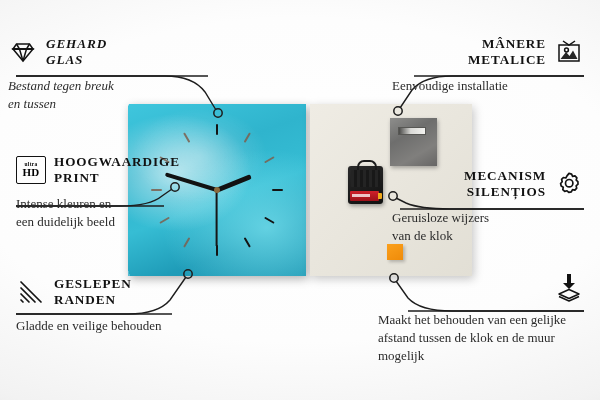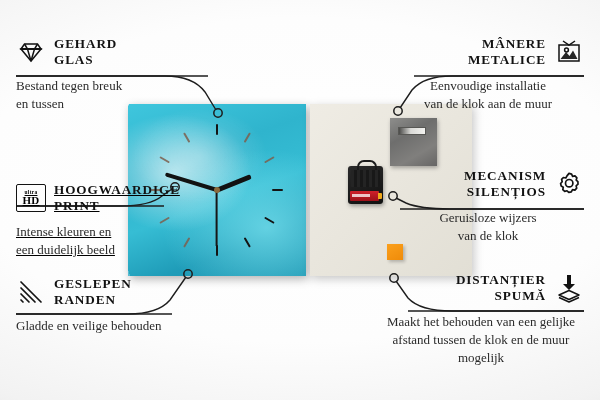--- a/index.html
+++ b/index.html
@@ -87,24 +87,24 @@
   
   .feat{position:absolute;width:192px;}
   .feat .head{display:flex;align-items:center;gap:8px;}
   .feat.right .head{flex-direction:row;justify-content:flex-end;}
   .ficon{width:30px;height:30px;flex:0 0 30px;display:flex;align-items:center;justify-content:center;}
   .ficon svg{display:block;}
   .ftitle{font-size:13.2px;letter-spacing:.9px;color:#121212;line-height:1.22;
           font-weight:700;text-transform:uppercase;}
   .feat.right .ftitle{text-align:right;}
   .fdesc{margin-top:9px;font-size:13px;color:#2b2b2b;line-height:1.38;}
-  .feat.right .fdesc{text-align:center;}
-
-  #f-glas{left:16px;top:36px;}
-  #f-print{left:16px;top:182px;text-decoration:underline;}
+  .feat.right .fdesc{text-align:left;}
+
+  #f-glas{left:8px;top:36px;font-style:italic;}
+  #f-print{left:16px;top:154px;}
   #f-randen{left:16px;top:276px;}
   #f-manere{left:392px;top:36px;}
   #f-mecanism{left:392px;top:168px;}
   #f-distantier{left:392px;top:272px;}
   #f-distantier .fdesc{width:206px;margin-left:-14px;}
 
   .hd-box{width:30px;height:26px;border:1.6px solid #121212;border-radius:2px;
     display:flex;flex-direction:column;align-items:center;justify-content:center;line-height:1;}
   .hd-box span:first-child{font-size:5.4px;letter-spacing:.3px;font-weight:700;}
   .hd-box span:last-child{font-size:11px;font-weight:700;letter-spacing:.2px;}
@@ -265,21 +265,21 @@
           <g fill="none" stroke="#121212" stroke-width="1.5">
             <path d="M9 2 L15 6 L21 2"></path>
             <rect x="5" y="6" width="20" height="16"></rect>
             <path d="M6.5 20 L12 13 L15.5 17 L19 11.5 L23.5 20 Z" fill="#121212" stroke="none" opacity=".92"></path>
             <circle cx="12.5" cy="11" r="1.9"></circle>
           </g>
         </svg>
       </span>
     </div>
     <div class="fdesc">
-      <span>Eenvoudige installatie</span><br><span>van de klok aan de muur</span>
+      <span>Eenvoudige installatie</span><br>
     </div>
   </div>
 
   <div class="feat right" id="f-mecanism">
     <div class="head">
       <span class="ftitle"><span>MECANISM</span><br><span>SILENȚIOS</span></span>
       <span class="ficon">
         <svg width="28" height="28" viewBox="0 0 28 28">
           <g fill="none" stroke="#121212" stroke-width="1.7" stroke-linejoin="round">
             <path d="M14 3.4 L16.6 4.1 L17.6 6.3 L20 5.9 L21.9 7.8 L21.2 10.1 L22.9 11.6 L23 14.2 L21.1 15.8 L21.7 18.1 L19.9 20.1 L17.5 19.6 L16.3 21.8 L13.8 22.4 L12 20.8 L9.7 21.4 L7.8 19.6 L8.3 17.2 L6.2 16 L5.6 13.5 L7.2 11.7 L6.6 9.4 L8.4 7.5 L10.8 8 L12 5.9 Z"></path>
@@ -288,21 +288,20 @@
         </svg>
       </span>
     </div>
     <div class="fdesc">
       <span>Geruisloze wijzers</span><br><span>van de klok</span>
     </div>
   </div>
 
   <div class="feat right" id="f-distantier">
     <div class="head">
-      <span class="ftitle"><span>DISTANȚIER</span><br><span>SPUMĂ</span></span>
       <span class="ficon">
         <svg width="30" height="30" viewBox="0 0 30 30">
           <g fill="none" stroke="#121212" stroke-width="1.5" stroke-linejoin="round">
             <path d="M13 2 H17 V11 H21 L15 17 L9 11 H13 Z" fill="#121212" stroke="none"></path>
             <path d="M15 17.5 L25 22 L15 26.5 L5 22 Z"></path>
             <path d="M5 24.5 L15 29 L25 24.5"></path>
           </g>
         </svg>
       </span>
     </div>

